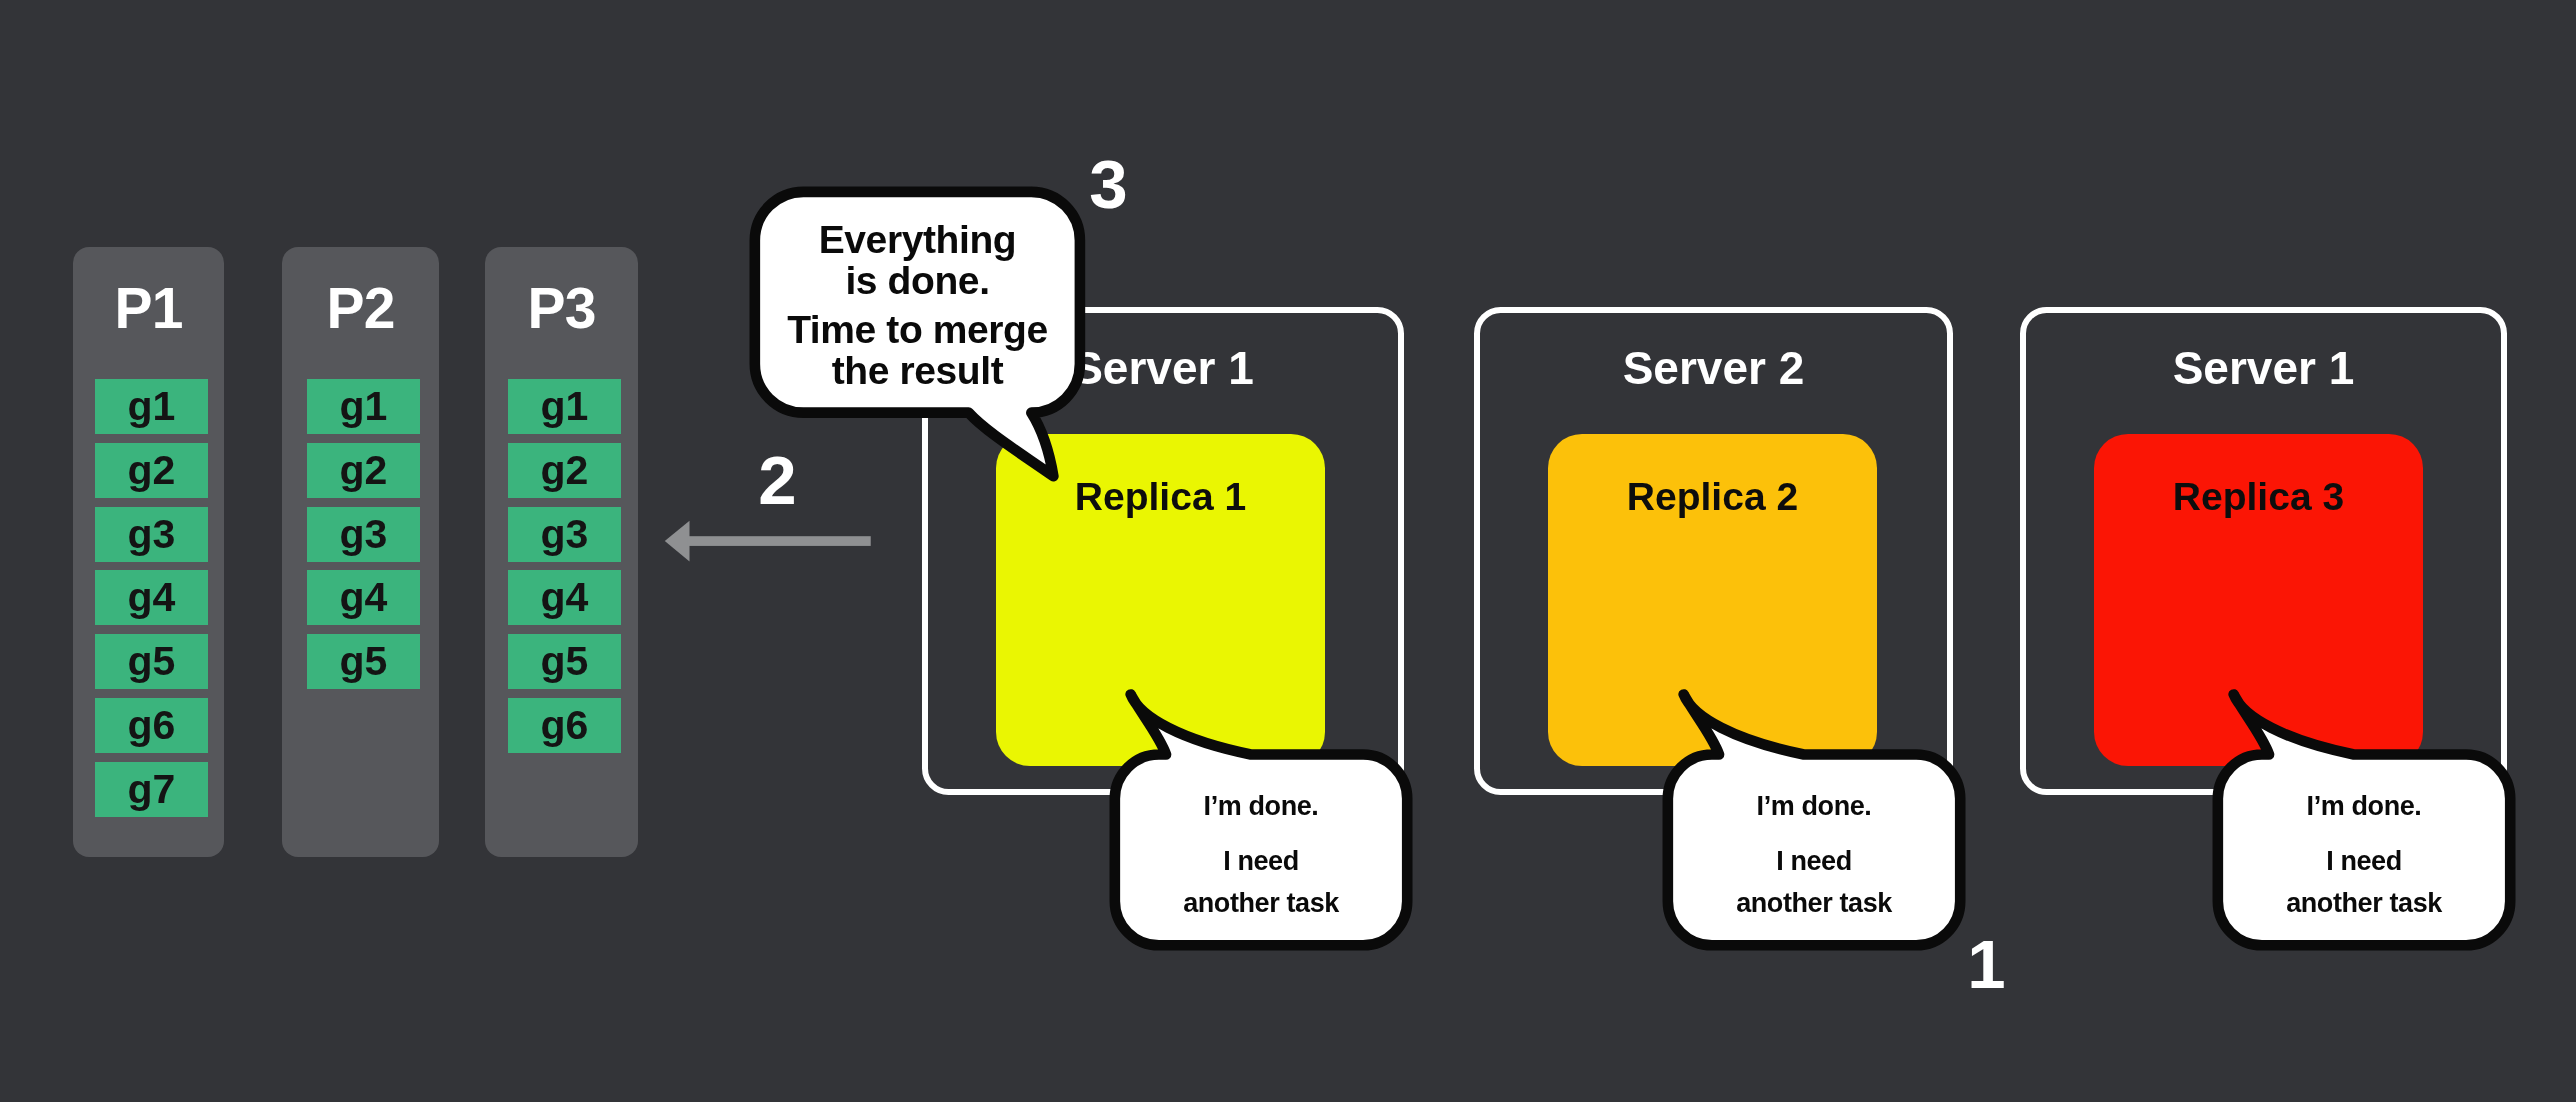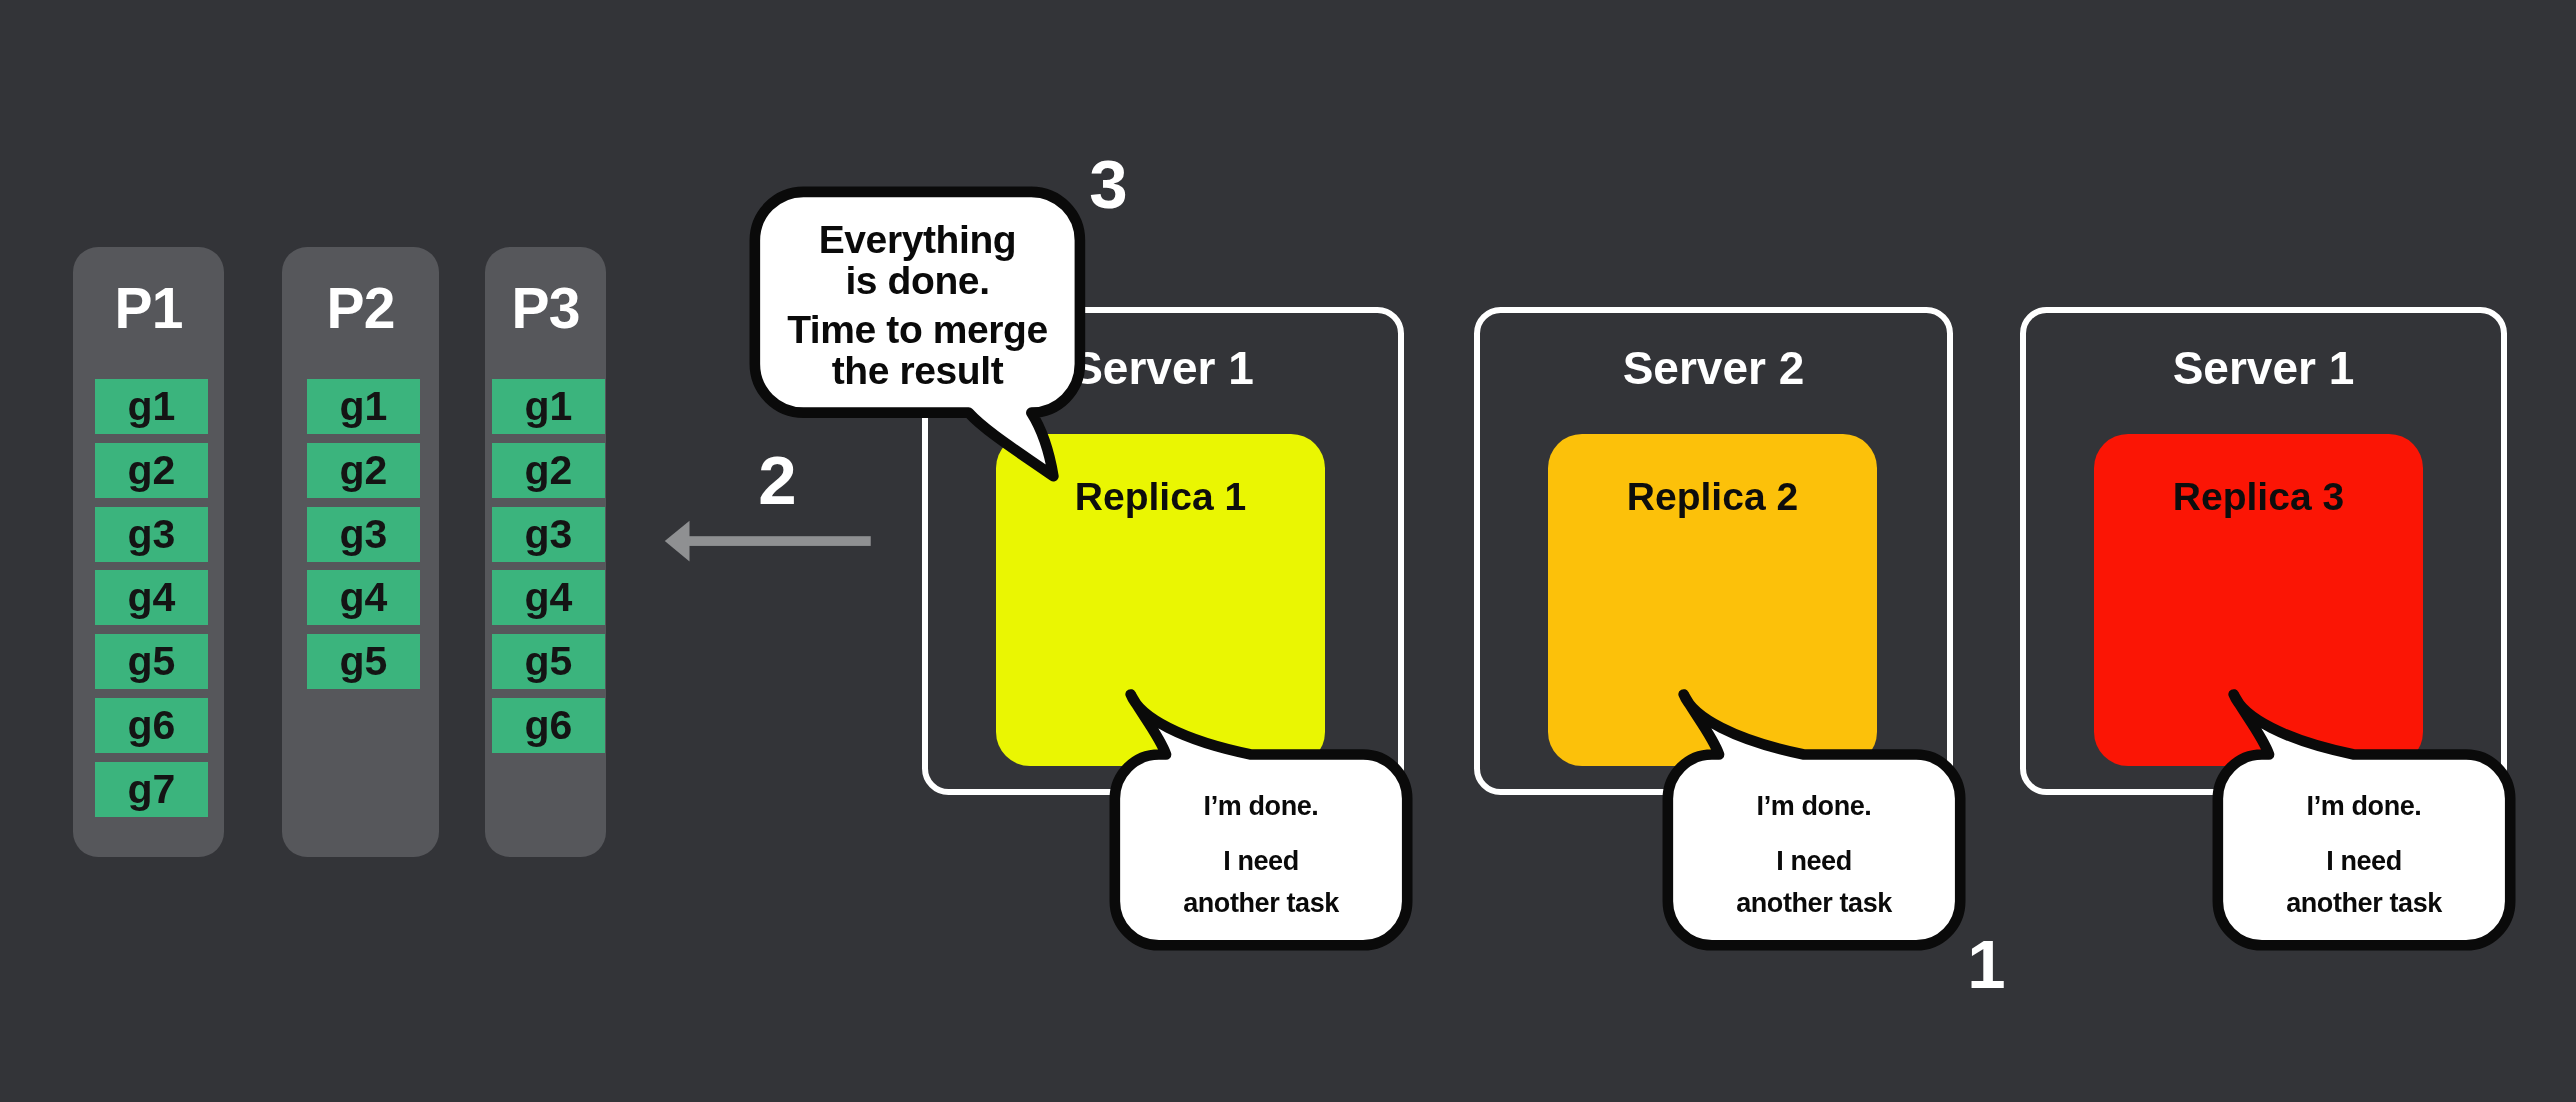--- a/index.html
+++ b/index.html
@@ -2,21 +2,21 @@
 <html style="font-size:14px"><head>
 <meta charset="utf-8">
 <style>
   html,body{margin:0;padding:0;background:#333438;}
   *{box-sizing:border-box;}
   .stage{
     position:relative;width:2576px;height:1102px;background:#333438;overflow:hidden;
     font-family:"Liberation Sans","DejaVu Sans",sans-serif;
   }
   
-  .pcol{position:absolute;top:247px;height:610px;background:#56575b;border-radius:25px;}
+  .pcol{position:absolute;top:247px;height:610px;background:#56575b;border-radius:16px;}
   .pcol-label{
     position:absolute;top:30px;left:0;right:0;text-align:center;
     color:#ffffff;font-size:57px;font-weight:700;line-height:62px;letter-spacing:-0.9px;
   }
   .cells{position:absolute;top:132px;left:0;right:0;display:flex;flex-direction:column;align-items:center;gap:8.8px;padding-left:6px;}
   .cell{
     width:113px;height:55px;background:#3bb47d;color:#141414;
     font-size:41px;font-weight:700;display:flex;align-items:center;justify-content:center;
   }
   
@@ -71,21 +71,21 @@
     <div class="pcol-label">P2</div>
     <div class="cells">
       <div class="cell">g1</div>
       <div class="cell">g2</div>
       <div class="cell">g3</div>
       <div class="cell">g4</div>
       <div class="cell">g5</div>
     </div>
   </section>
 
-  <section class="pcol" style="left:485px;width:121px;">
+  <section class="pcol" style="left:485px;width:153px;">
     <div class="pcol-label">P3</div>
     <div class="cells">
       <div class="cell">g1</div>
       <div class="cell">g2</div>
       <div class="cell">g3</div>
       <div class="cell">g4</div>
       <div class="cell">g5</div>
       <div class="cell">g6</div>
     </div>
   </section>

